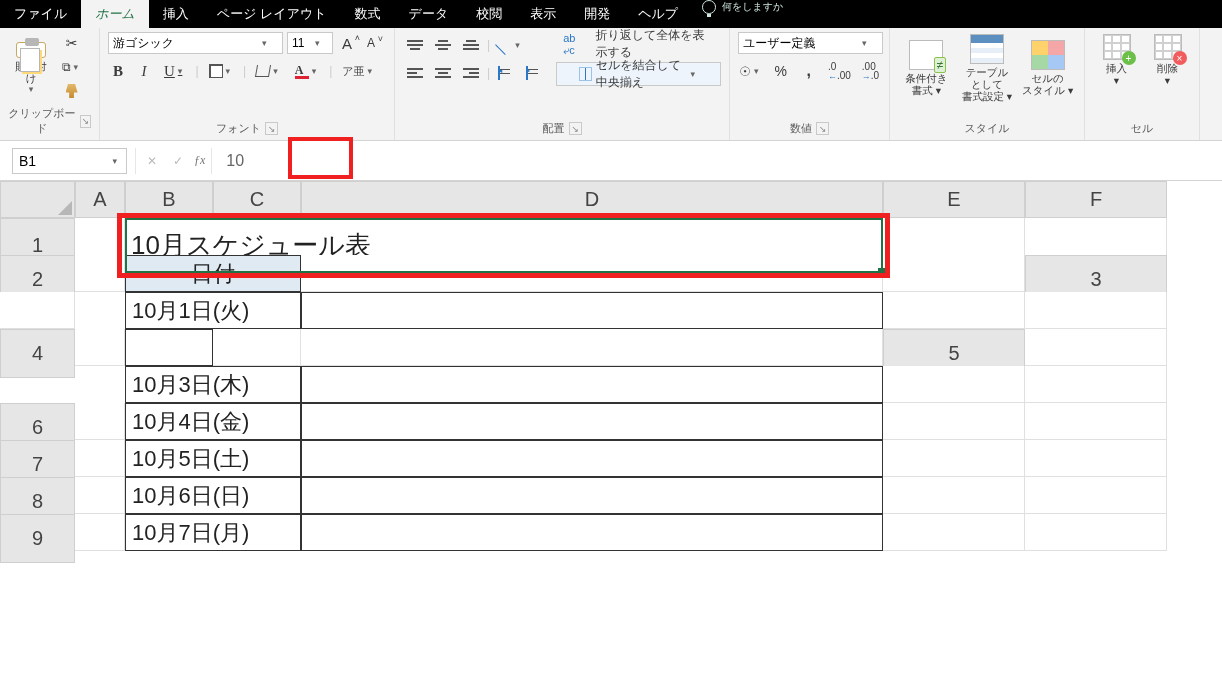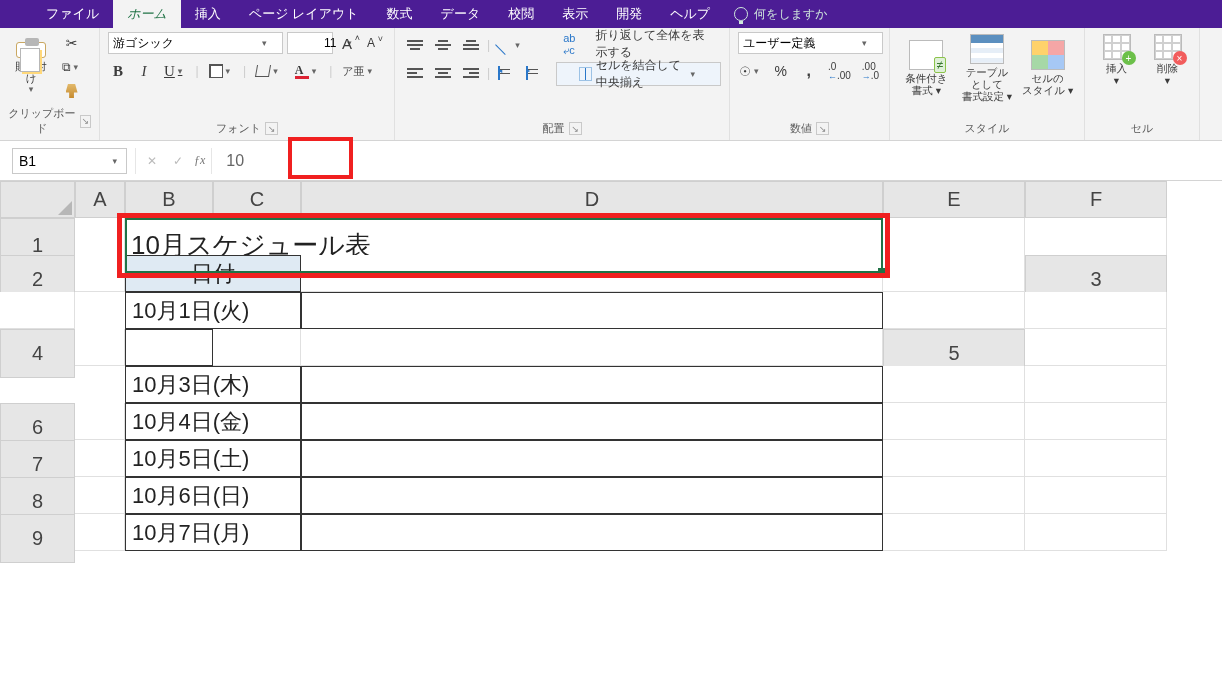--- a/index.html
+++ b/index.html
@@ -1,22 +1,22 @@
 <!DOCTYPE html>
 <html><head>
 <meta charset="utf-8">
 <style>
   * { box-sizing: border-box; margin: 0; padding: 0; }
   body { font-family: "游ゴシック", "Yu Gothic", sans-serif; font-size: 12px; background: #fff; width: 1222px; height: 698px; overflow: hidden; }
 
   
-  .tabs { display: flex; align-items: stretch; background: #4c1d95; color: #fff; height: 28px; padding-left: 32px; }
+  .tabs { display: flex; align-items: stretch; background: #000000; color: #fff; height: 28px; }
   .tab { padding: 0 14px; display: flex; align-items: center; cursor: pointer; font-size: 13px; }
   .tab.active { background: #f3f3f3; color: #217346; font-style: italic; }
-  .tell-me { display: flex; align-items: center; margin-left: 10px; gap: 6px; color: #cfe7dc; font-size: 12px; }
+  .tell-me { display: flex; margin-left: 10px; gap: 6px; color: #cfe7dc; font-size: 10px; }
   .lamp { width: 14px; height: 14px; border: 1.3px solid #cfe7dc; border-radius: 50% 50% 48% 48%; position: relative; }
   .lamp::after { content:""; position:absolute; width:4px; height:3px; background:#cfe7dc; left:3.5px; bottom:-4px; }
 
   
   .ribbon { display:flex; background:#f3f3f3; border-bottom:1px solid #d4d4d4; height:113px; }
   .group { border-right:1px solid #e0e0e0; padding:4px 8px 2px 8px; display:flex; flex-direction:column; justify-content:space-between; }
   .group-label { font-size:11px; color:#5a5a5a; text-align:center; padding:2px 0; display:flex; align-items:center; justify-content:center; gap:4px;}
   .launcher { font-size:9px; color:#8b8b8b; border:1px solid #c9c9c9; width:13px; height:13px; display:inline-flex; align-items:center; justify-content:center;}
   .row { display:flex; align-items:center; gap:4px; }
   .col { display:flex; flex-direction:column; gap:2px; }
@@ -150,21 +150,21 @@
   </div>
 
   <div class="group" style="width:295px">
     <div class="col" style="gap:6px">
       <div class="row">
         <div class="dd" style="width:175px">
             <input style="width: 150px;" value="游ゴシック">
             <span class="caret">▾</span>
           </div>
         <div class="dd" style="width:46px">
-            <input style="width: 24px; margin-left: 32px;" value="11">
+            <input style="width: 24px;" value="11">
             <span class="caret">▾</span>
           </div>
         <div class="btn">
             <span class="A-big">A<sup>˄</sup></span>
           </div>
         <div class="btn">
             <span class="A-big" style="font-size:12px">A<sup>˅</sup></span>
           </div>
       </div>
       <div class="row" style="gap:6px">

